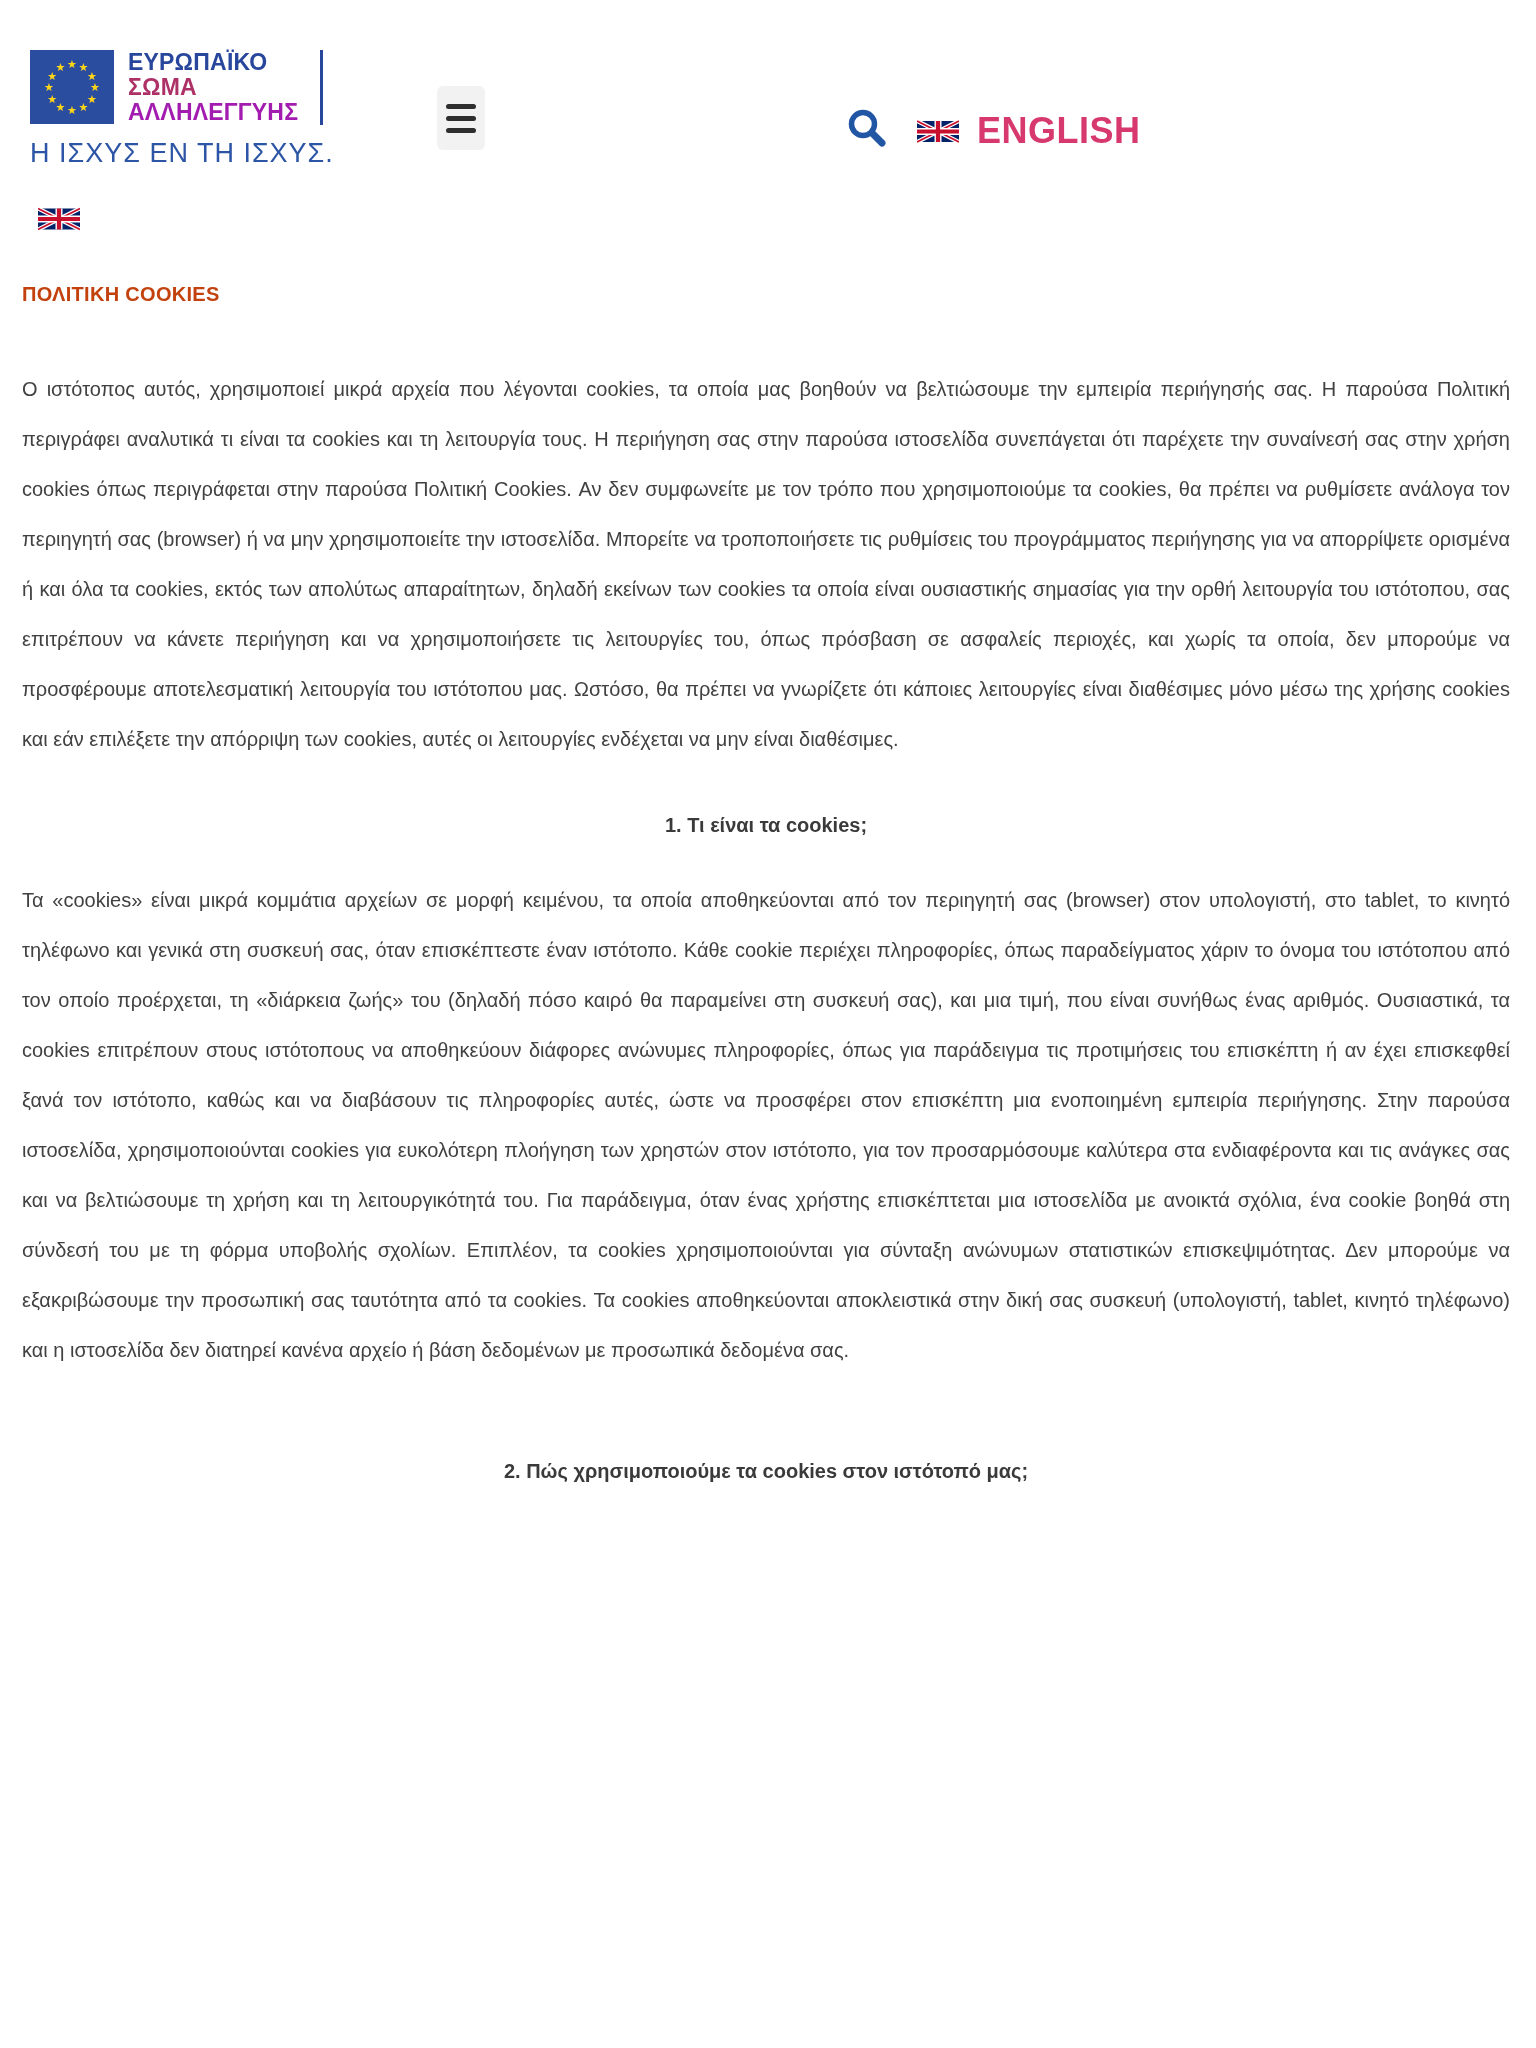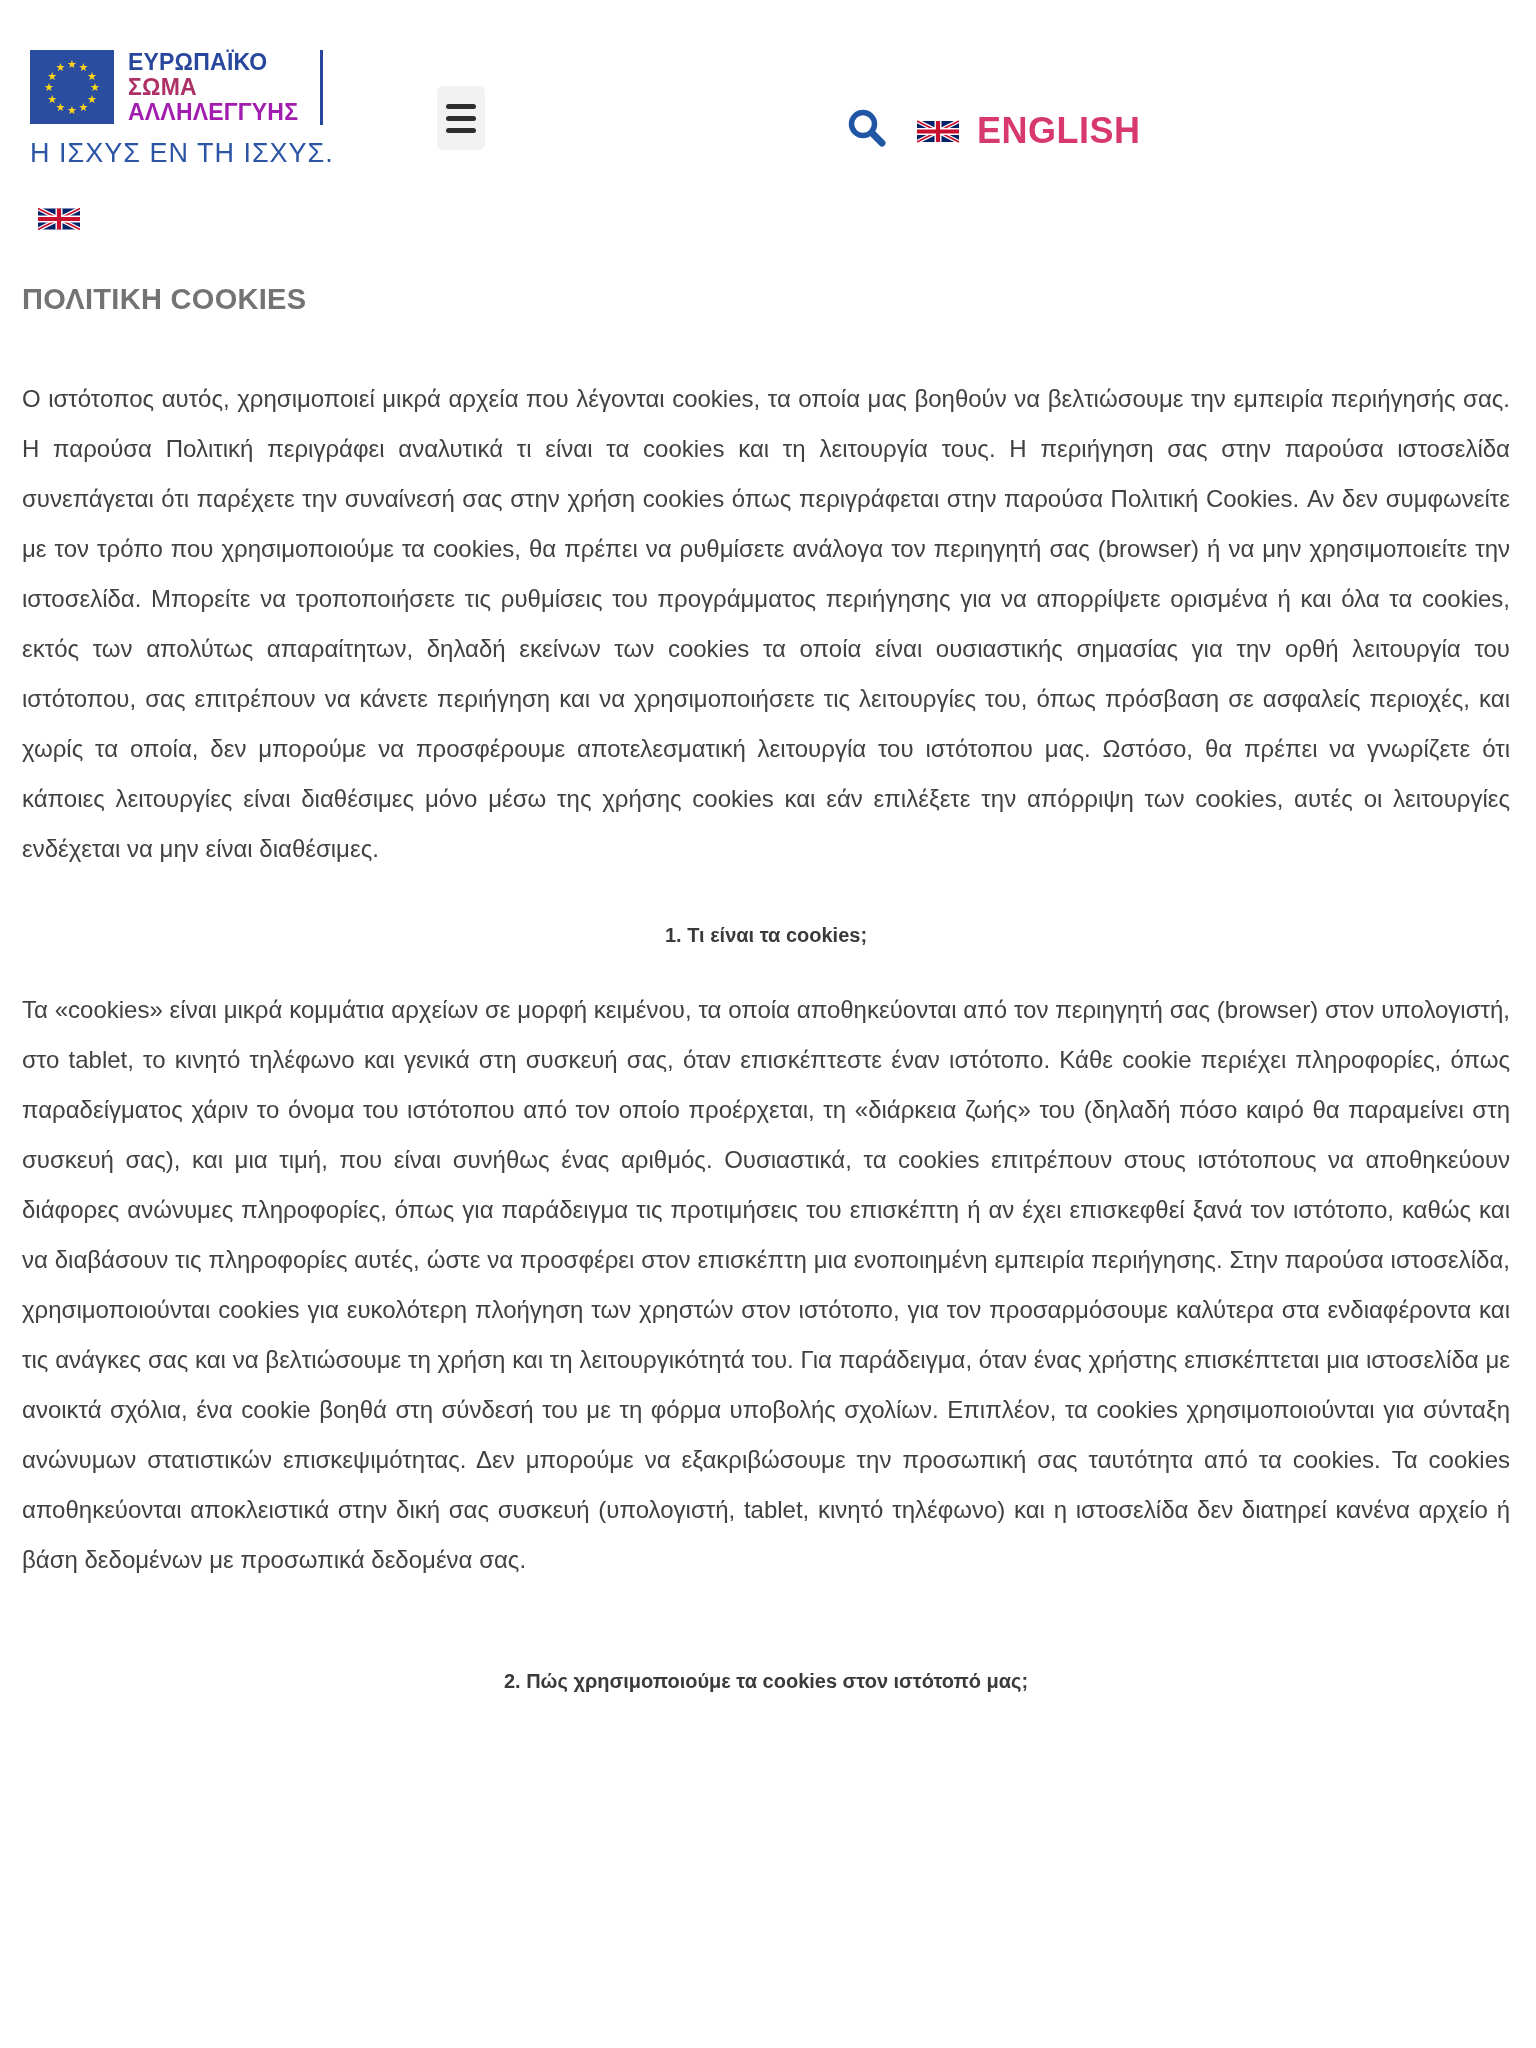--- a/index.html
+++ b/index.html
@@ -32,23 +32,23 @@
   .lang-switch { position: absolute; left: 917px; top: 110px; display: flex; align-items: center;
                  gap: 18px; cursor: pointer; }
   .uk-flag { width: 42px; height: 31px; display: block; }
   .lang-label { font-size: 36px; font-weight: bold; color: #d7396f; letter-spacing: 0.5px; }
 
   .lang-bar-flag { position: absolute; left: 38px; top: 203px; cursor: pointer; }
   .lang-bar-flag .uk-flag { width: 42px; height: 32px; }
 
   
   .content { position: absolute; top: 0; left: 0; width: 100%; padding: 0 26px 0 22px; }
-  .page-title { margin-top: 283px; font-size: 29px; font-weight: bold; color: #737373;
+  .page-title { margin-top: 283px; font-size: 20px; font-weight: bold; color: #c2410c;
                 letter-spacing: 0.3px; }
-  .body-text { font-size: 24px; line-height: 50px; color: #414141; text-align: justify; }
+  .body-text { font-size: 20px; line-height: 50px; color: #414141; text-align: justify; }
   .intro { margin-top: 58px; }
   .section-heading { font-size: 20px; font-weight: bold; color: #3a3a3a; text-align: center; }
   .h-sec1 { margin-top: 50px; }
   .p-sec1 { margin-top: 38px; }
   .h-sec2 { margin-top: 85px; }
   .p-sec2 { margin-top: 30px; }
 </style>
 </head>
 <body>
 

